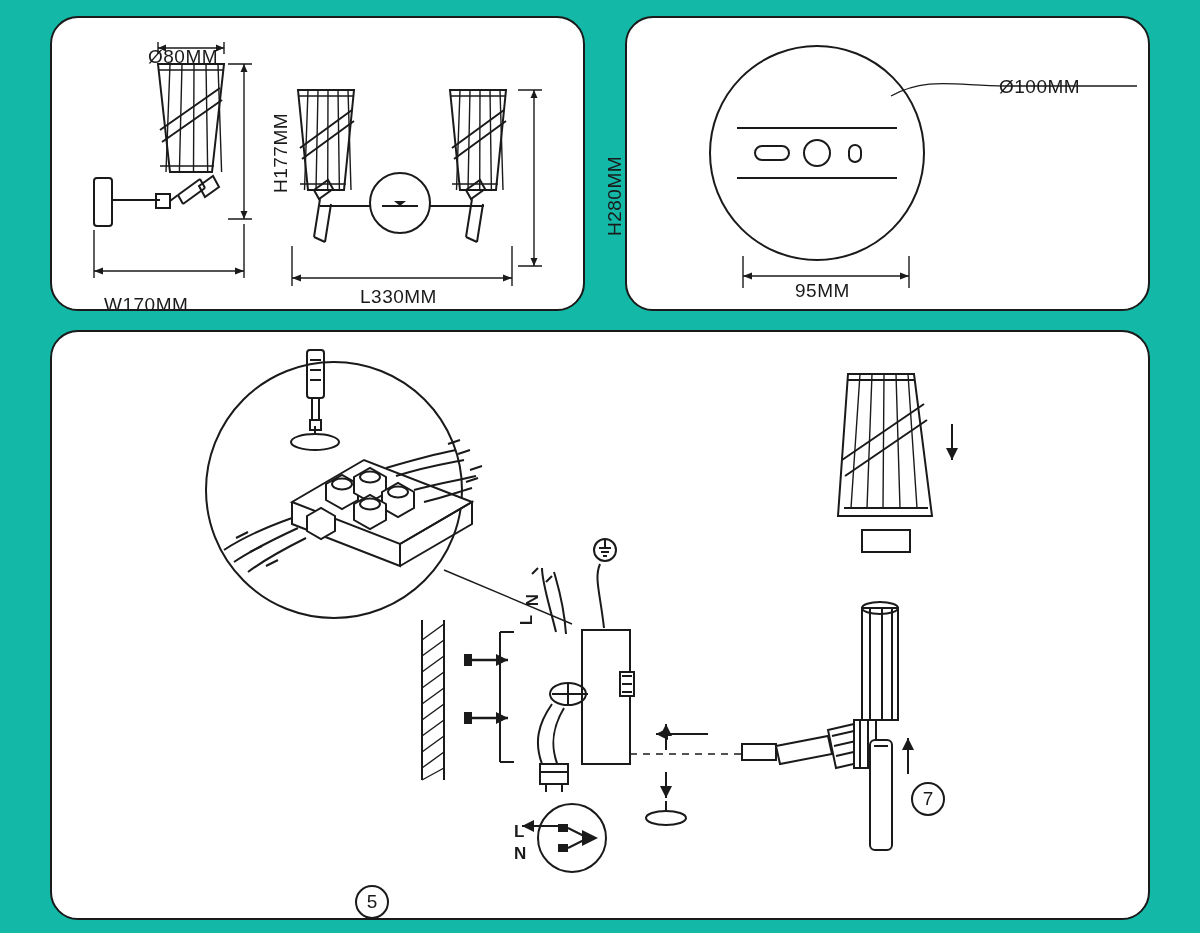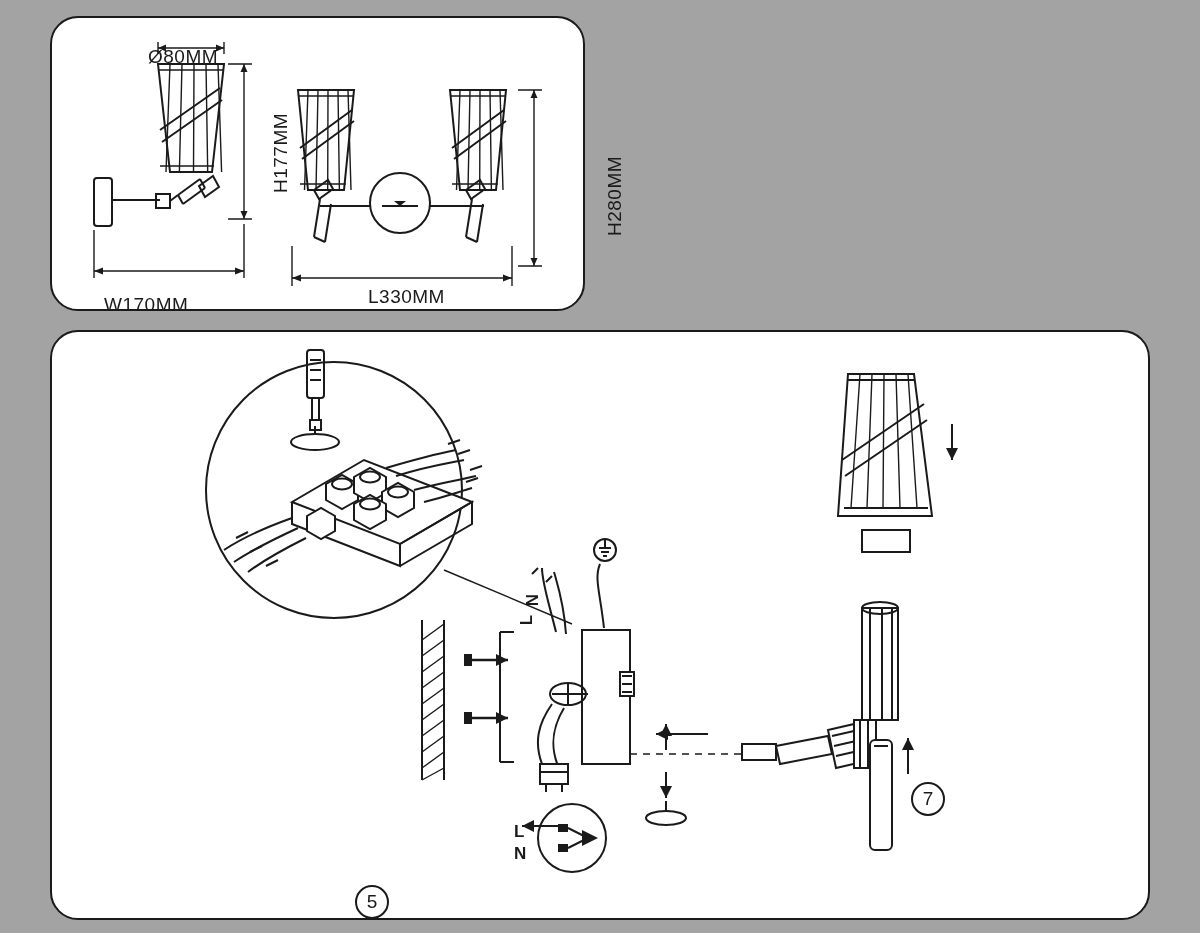--- a/index.html
+++ b/index.html
@@ -8,21 +8,21 @@
     background: #ffffff;
   }
   body {
     font-family: "Liberation Sans", sans-serif;
     color: #1a1a1a;
   }
   #sheet {
     position: relative;
     width: 1200px;
     height: 933px;
-    background: #a3a3a3;
+    background: #14b8a6;
     overflow: hidden;
   }
   .panel {
     position: absolute;
     border: 2px solid #1a1a1a;
     border-radius: 28px;
     box-sizing: border-box;
     background: #ffffff;
   }
   #panel-dimensions { left: 50px;  top: 16px;  width: 535px; height: 295px; }
@@ -171,24 +171,52 @@
         <path d="M466 72 h24 M466 248 h24"></path>
         <path d="M482 72 v176"></path>
         <path d="M482 72 l-3.5 8 h7 z" class="fillk"></path>
         <path d="M482 248 l-3.5 -8 h7 z" class="fillk"></path>
       </g>
     </svg>
 
     <span class="lbl" style="left:96px; top:28px;">Ø80MM</span>
     <span class="lbl vert" style="left:218px; top:175px;">H177MM</span>
     <span class="lbl" style="left:52px; top:276px;">W170MM</span>
-    <span class="lbl" style="left:316px; top:268px;">L330MM</span>
+    <span class="lbl" style="left:308px; top:268px;">L330MM</span>
     <span class="lbl vert" style="left:552px; top:218px;">H280MM</span>
   </div>
 
+  <div class="panel" id="panel-base">
+    <svg width="521" height="291" viewBox="0 0 521 291">
+
+      <g class="ln ln2">
+        <circle cx="190" cy="135" r="107"></circle>
+        <path d="M110 110 h160 M110 160 h160"></path>
+
+        <rect x="128" y="128" width="34" height="14" rx="7"></rect>
+
+        <circle cx="190" cy="135" r="13"></circle>
+
+        <rect x="222" y="127" width="12" height="17" rx="6"></rect>
+      </g>
+
+      <g class="ln ln1">
+        <path d="M264 78 C300 58 330 68 378 68 H510"></path>
+      </g>
+
+      <g class="ln ln1">
+        <path d="M116 238 v32 M282 238 v32"></path>
+        <path d="M116 258 h166"></path>
+        <path d="M116 258 l9 -3.5 v7 z" class="fillk"></path>
+        <path d="M282 258 l-9 -3.5 v7 z" class="fillk"></path>
+      </g>
+    </svg>
+    <span class="lbl" style="left:372px; top:58px;">Ø100MM</span>
+    <span class="lbl" style="left:168px; top:262px;">95MM</span>
+  </div>
 
   <div class="panel" id="panel-install">
     <svg width="1096" height="586" viewBox="0 0 1096 586">
 
       <g class="ln ln2">
         <circle cx="282" cy="158" r="128"></circle>
       </g>
 
       <g class="ln ln2">
         <rect x="255" y="18" width="17" height="48" rx="3"></rect>

